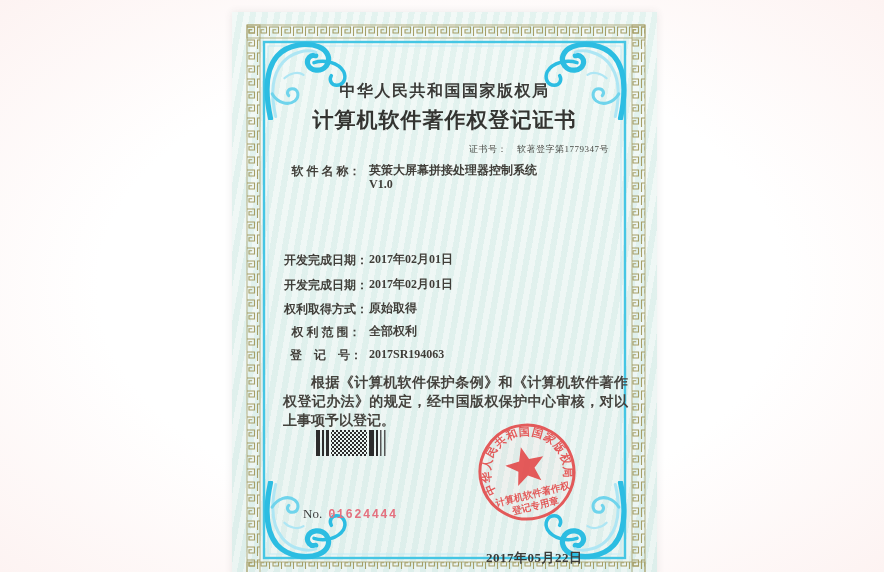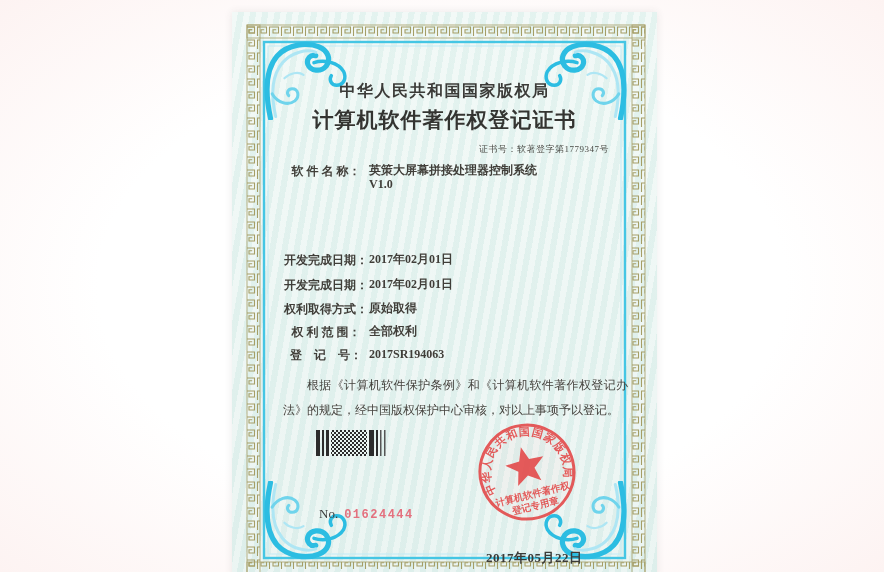--- a/index.html
+++ b/index.html
@@ -38,45 +38,45 @@
   }
   .cert-title {
     position:absolute; top:94px; left:0; width:100%;
     text-align:center; font-size:21px; font-weight:bold; letter-spacing:1px;
     color:#343431;
   }
   .cert-no-line {
     position:absolute; top:131px; right:48px;
     font-size:9px; color:#4a4a45; letter-spacing:.5px;
   }
-  .cert-no-line .lbl { }
+  .cert-no-line .lbl { margin-right:10px; }
 
   .row { position:absolute; left:51px; font-size:12px; font-weight:bold; color:#403e39; }
   .row .label { display:inline-block; width:86px; vertical-align:top;text-align:center; }
   .row .value { display:inline-block; vertical-align:top; line-height:14px; }
   .row .value .v2 { display:block; }
   .row-0 { top:151px; }
   .row-1 { top:194px; }
   .row-2 { top:240px; }
   .row-3 { top:265px; }
   .row-4 { top:289px;text-decoration:underline; }
   .row-5 { top:312px; }
   .row-6 { top:335px; }
 
   .statement {
     position:absolute; left:51px; top:361px; width:345px;
-    font-size:12px; font-weight:normal; color:#45433e;
-    line-height:25px; text-indent:2em; text-align:justify;
+    font-size:14px; font-weight:bold; color:#45433e;
+    line-height:19px; text-indent:2em; text-align:justify;
   }
 
   .barcode { position:absolute; left:84px; top:418px; }
 
   .serial {
     position:absolute; left:71px; top:494px;
-    font-size:13px; color:#3c3c3c;margin-left:16px;
+    font-size:13px; color:#3c3c3c;
   }
   .serial .num {
     font-family:"Liberation Mono", monospace;
     color:#e4717f; font-weight:bold; letter-spacing:1.5px; margin-left:6px; font-size:12px;
   }
 
   .issue-date {
     position:absolute; left:254px; top:498px; z-index:1;
     font-size:13px; font-weight:bold; color:#3b3b38; letter-spacing:.5px;margin-top:39px;
   }

